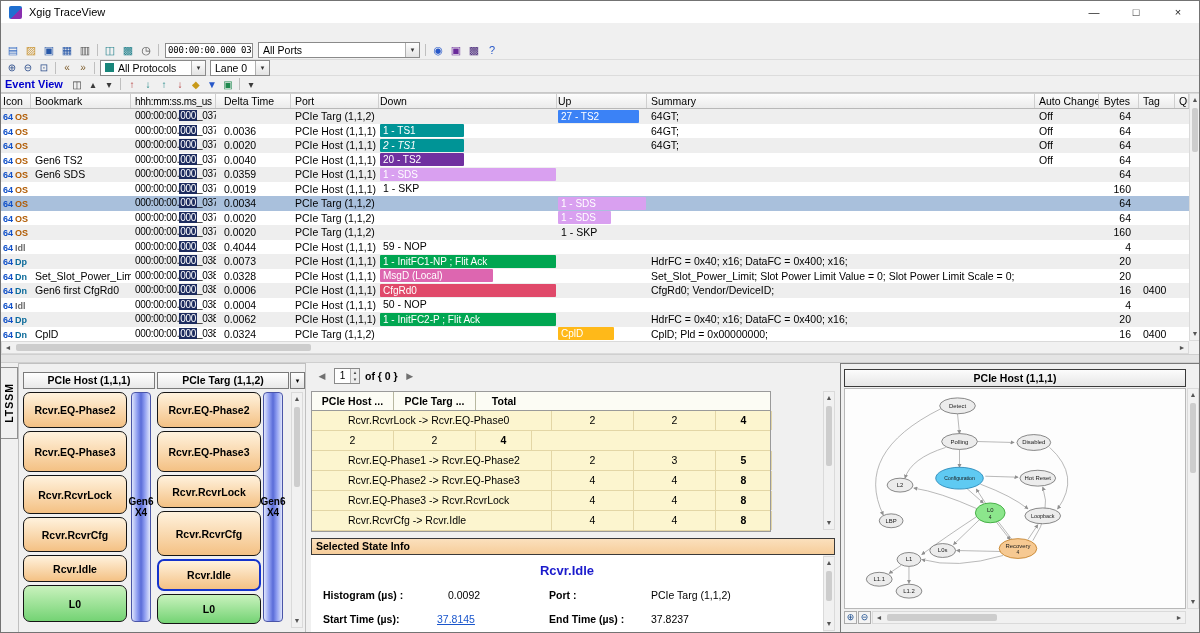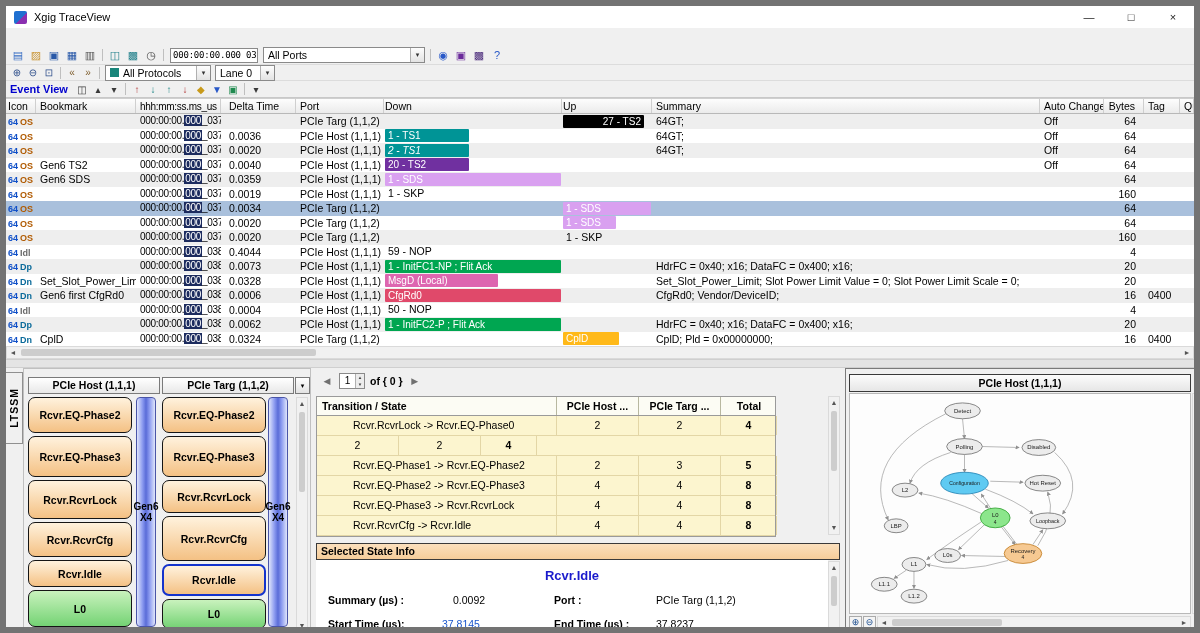--- a/index.html
+++ b/index.html
@@ -1,17 +1,17 @@
 <!DOCTYPE html>
 <html><head>
 <meta charset="utf-8">
 <style>
 *{box-sizing:border-box;margin:0;padding:0}
 body{background:#c8c8c8}
-.win{position:relative;width:1200px;height:633px;background:#f0f0f0;font-family:"Liberation Sans",sans-serif;color:#000;overflow:hidden;border:6px solid #737373}
+.win{position:relative;width:1200px;height:633px;background:#f0f0f0;font-family:"Liberation Sans",sans-serif;color:#000;overflow:hidden;border:1px solid #737373}
 
 .titlebar{position:absolute;left:0;top:0;width:100%;height:22px;background:#fff;display:flex;align-items:center}
 .app-icon{width:13px;height:13px;margin:0 7px 0 8px;background:linear-gradient(135deg,#1f6fd0 55%,#8a2fb0 55%);border-radius:2px}
 .title-text{font-size:11px}
 .win-btns{margin-left:auto;display:flex;height:100%}
 .win-btn{width:42px;text-align:center;line-height:22px;font-size:11px;color:#222}
 .menubar{position:absolute;left:0;top:22px;width:100%;height:18px;background:#fff;display:flex;align-items:center;padding-left:2px;border-bottom:1px solid #e6e6e6}
 .mi{padding:0 8px;font-size:11px;line-height:18px}
 .toolbar{position:absolute;left:0;width:100%;background:#f0f0f0;display:flex;align-items:center;padding:0 3px;border-bottom:1px solid #dcdcdc}
 .t1{top:40px;height:19px}
@@ -208,21 +208,21 @@
       <div class="gh c-qu">Qu...</div>
     </div>
   <div class="gridbody" id="gridbody">
       <div class="trow alt">
     <div class="gc c-icon"><span class="i64">64</span><span class="itag" style="color: rgb(176, 90, 0);">OS</span></div>
     <div class="gc c-bm"></div>
     <div class="gc c-time"><span>000:00:00.</span><span class="thl">000</span><span>_037</span></div>
     <div class="gc c-delta"></div>
     <div class="gc c-port">PCIe Targ (1,1,2)</div>
     <div class="gc c-down"><span class="cellspan"></span></div>
-    <div class="gc c-up"><span class="cellspan chip" style="background: #000000; width: 92%; text-align: right;">27 - TS2</span></div>
+    <div class="gc c-up"><span class="cellspan chip" style="background: #3b82f6; width: 92%;">27 - TS2</span></div>
     <div class="gc c-sum">64GT;</div>
     <div class="gc c-auto">Off</div>
     <div class="gc c-bytes">64</div>
     <div class="gc c-tag"></div>
     <div class="gc c-qu"></div>
   </div>
       <div class="trow">
     <div class="gc c-icon"><span class="i64">64</span><span class="itag" style="color: rgb(176, 90, 0);">OS</span></div>
     <div class="gc c-bm"></div>
     <div class="gc c-time"><span>000:00:00.</span><span class="thl">000</span><span>_037</span></div>
@@ -495,21 +495,20 @@
             <span>▲</span>
             <span>▼</span>
           </span>
       </div>
       <span class="of-label">of { 0 }</span>
       <span class="pgbtn">▶</span>
     </div>
 
     <div class="ttable">
       <div class="tthead">
-        <span class="tth tt-state">Transition / State</span>
         <span class="tth tt-host num">PCIe Host ...</span>
         <span class="tth tt-targ num">PCIe Targ ...</span>
         <span class="tth tt-total num">Total</span>
       </div>
       <div id="tbody">
           <div class="ttr">
     <span class="ttc tt-state">Rcvr.RcvrLock -&gt; Rcvr.EQ-Phase0</span>
     <span class="ttc tt-host num">2</span>
     <span class="ttc tt-targ num">2</span>
     <span class="ttc tt-total num">4</span>
@@ -548,21 +547,21 @@
 
     <div class="sb" style="left:516px;top:28px;width:12px;height:139px">
       <span class="sb-btn" style="top:0;left:0;width:100%;height:12px;line-height:12px">▲</span>
       <span class="sb-btn" style="bottom:0;left:0;width:100%;height:12px;line-height:12px">▼</span>
       <span class="sb-thumb" style="top:14px;left:2px;right:2px;height:60px"></span>
     </div>
 
     <div class="ssheader">Selected State Info</div>
     <div class="ssbody">
       <div class="ssname">Rcvr.Idle</div>
-      <span class="sslabel" style="left:12px;top:34px">Summary (µs) :</span>
+      <span class="sslabel" style="left:12px;top:34px">Histogram (µs) :</span>
       <span class="ssval" style="left:137px;top:34px">0.0092</span>
       <span class="sslabel" style="left:238px;top:34px">Port :</span>
       <span class="ssval" style="left:340px;top:34px">PCIe Targ (1,1,2)</span>
       <span class="sslabel" style="left:12px;top:58px">Start Time (µs):</span>
       <span class="ssval sslink" style="left:126px;top:58px">37.8145</span>
       <span class="sslabel" style="left:238px;top:58px">End Time (µs) :</span>
       <span class="ssval" style="left:340px;top:58px">37.8237</span>
     </div>
     <div class="sb" style="left:516px;top:193px;width:12px;height:75px">
       <span class="sb-btn" style="top:0;left:0;width:100%;height:12px;line-height:12px">▲</span>

